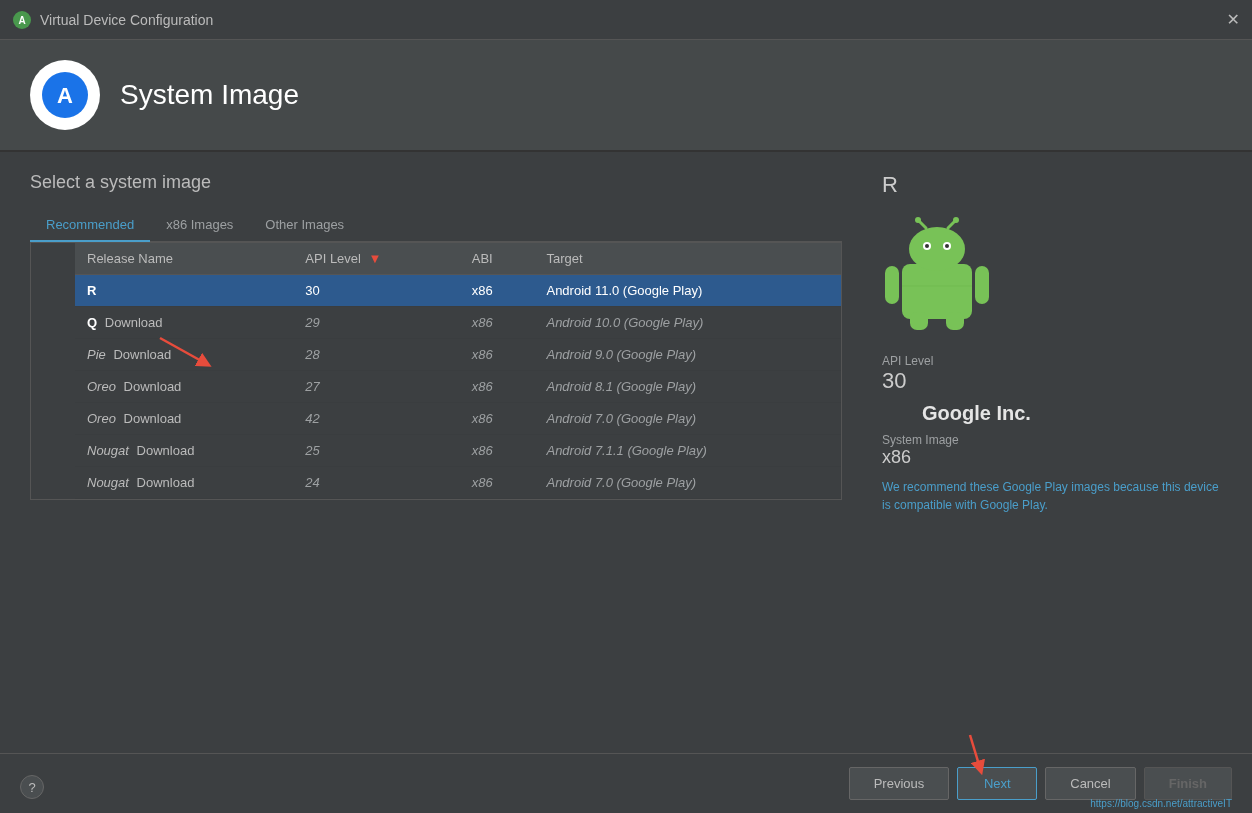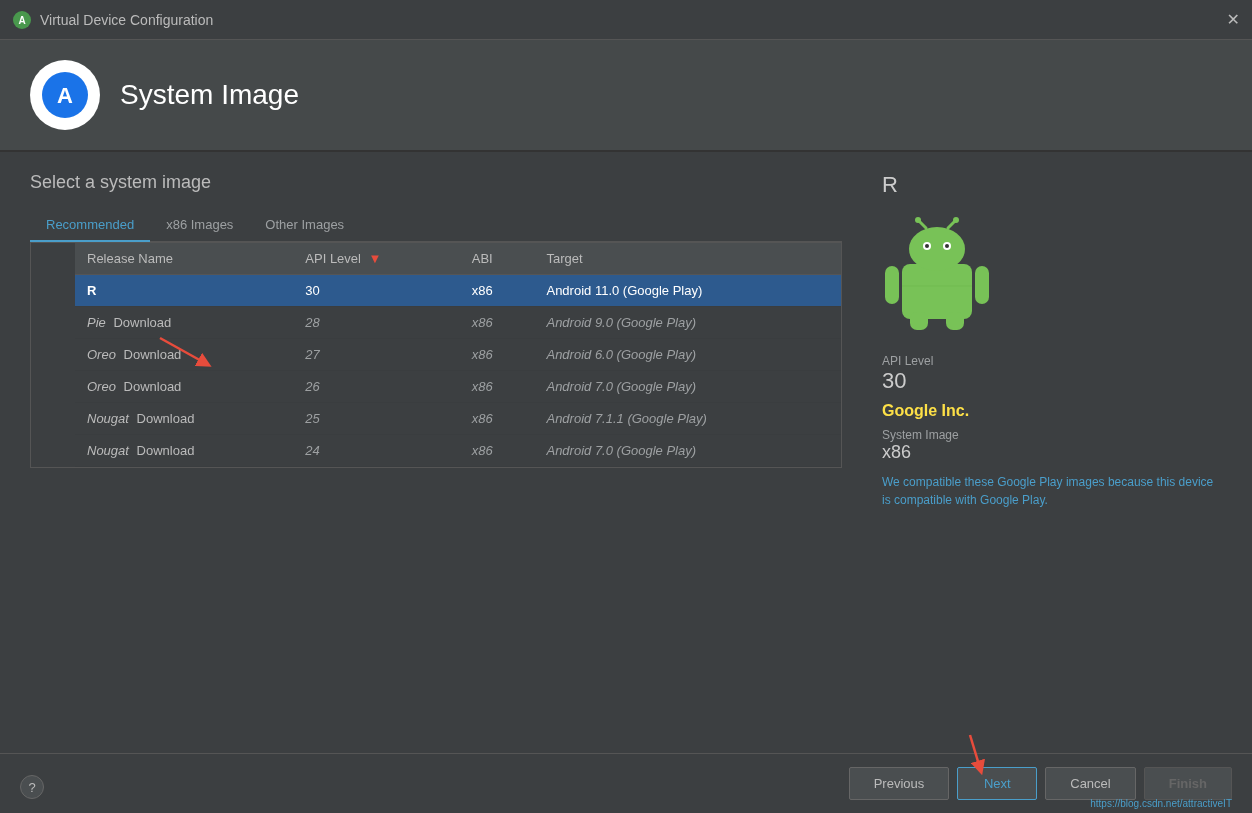--- a/index.html
+++ b/index.html
@@ -201,24 +201,25 @@
     }
     .info-value {
       color: #cccccc;
       font-size: 18px;
       font-weight: 500;
     }
     .info-value-large {
       font-size: 22px;
     }
     .google-inc {
-      color: #fde047;
-      font-size: 16px;
+      color: #e5e5e5;
+      font-size: 20px;
       font-weight: bold;
       margin-bottom: 8px;
+      margin-left: 40px;
     }
     .recommend-text {
       color: #9da0a2;
       font-size: 12px;
       line-height: 1.5;
       margin-top: 10px;
     }
     .recommend-text span {
       color: #4a9eca;
     }
@@ -353,47 +354,56 @@
 
           <tr class="selected">
             <td class="release-name">
               <span class="name-bold">R</span>
             </td>
             <td>30</td>
             <td>x86</td>
             <td>Android 11.0 (Google Play)</td>
           </tr>
 
+          <tr>
+            <td class="release-name">
+              <span class="name-bold">Q</span>
+              <span class="download-link" style="margin-left:4px;">Download</span>
+            </td>
+            <td class="api-level-num">29</td>
+            <td class="abi-val">x86</td>
+            <td class="target-val">Android 10.0 (Google Play)</td>
+          </tr>
 
           <tr>
             <td class="release-name">
               <span class="name-italic" style="font-style:italic;">Pie</span>
               <span class="download-link" style="margin-left:4px;">Download</span>
             </td>
             <td class="api-level-num">28</td>
             <td class="abi-val">x86</td>
             <td class="target-val">Android 9.0 (Google Play)</td>
           </tr>
 
           <tr>
             <td class="release-name">
               <span class="name-italic" style="font-style:italic;">Oreo</span>
               <span class="download-link" style="margin-left:4px;">Download</span>
             </td>
             <td class="api-level-num">27</td>
             <td class="abi-val">x86</td>
-            <td class="target-val">Android 6.0 (Google Play)</td>
+            <td class="target-val">Android 8.1 (Google Play)</td>
           </tr>
 
           <tr>
             <td class="release-name">
               <span class="name-italic" style="font-style:italic;">Oreo</span>
               <span class="download-link" style="margin-left:4px;">Download</span>
             </td>
-            <td class="api-level-num">26</td>
+            <td class="api-level-num">42</td>
             <td class="abi-val">x86</td>
             <td class="target-val">Android 7.0 (Google Play)</td>
           </tr>
 
           <tr>
             <td class="release-name">
               <span class="name-italic" style="font-style:italic;">Nougat</span>
               <span class="download-link" style="margin-left:4px;">Download</span>
             </td>
             <td class="api-level-num">25</td>
@@ -452,21 +462,21 @@
 
 
     <div class="google-inc">Google Inc.</div>
 
     <div class="info-block">
       <span class="info-label">System Image</span>
       <span class="info-value">x86</span>
     </div>
 
     <div class="recommend-text">
-      <span>We compatible these </span><span style="color:#4a9eca;">Google Play</span><span> images because this device is compatible with </span><span style="color:#4a9eca;">Google Play</span><span>.</span>
+      <span>We recommend these </span><span style="color:#4a9eca;">Google Play</span><span> images because this device is compatible with </span><span style="color:#4a9eca;">Google Play</span><span>.</span>
     </div>
   </div>
 </div>
 
 <div class="footer">
   <button class="footer-btn">Previous</button>
   <button class="footer-btn primary">Next</button>
   <button class="footer-btn">Cancel</button>
   <button class="footer-btn disabled">Finish</button>
   <span class="footer-link">https://blog.csdn.net/attractiveIT</span>

